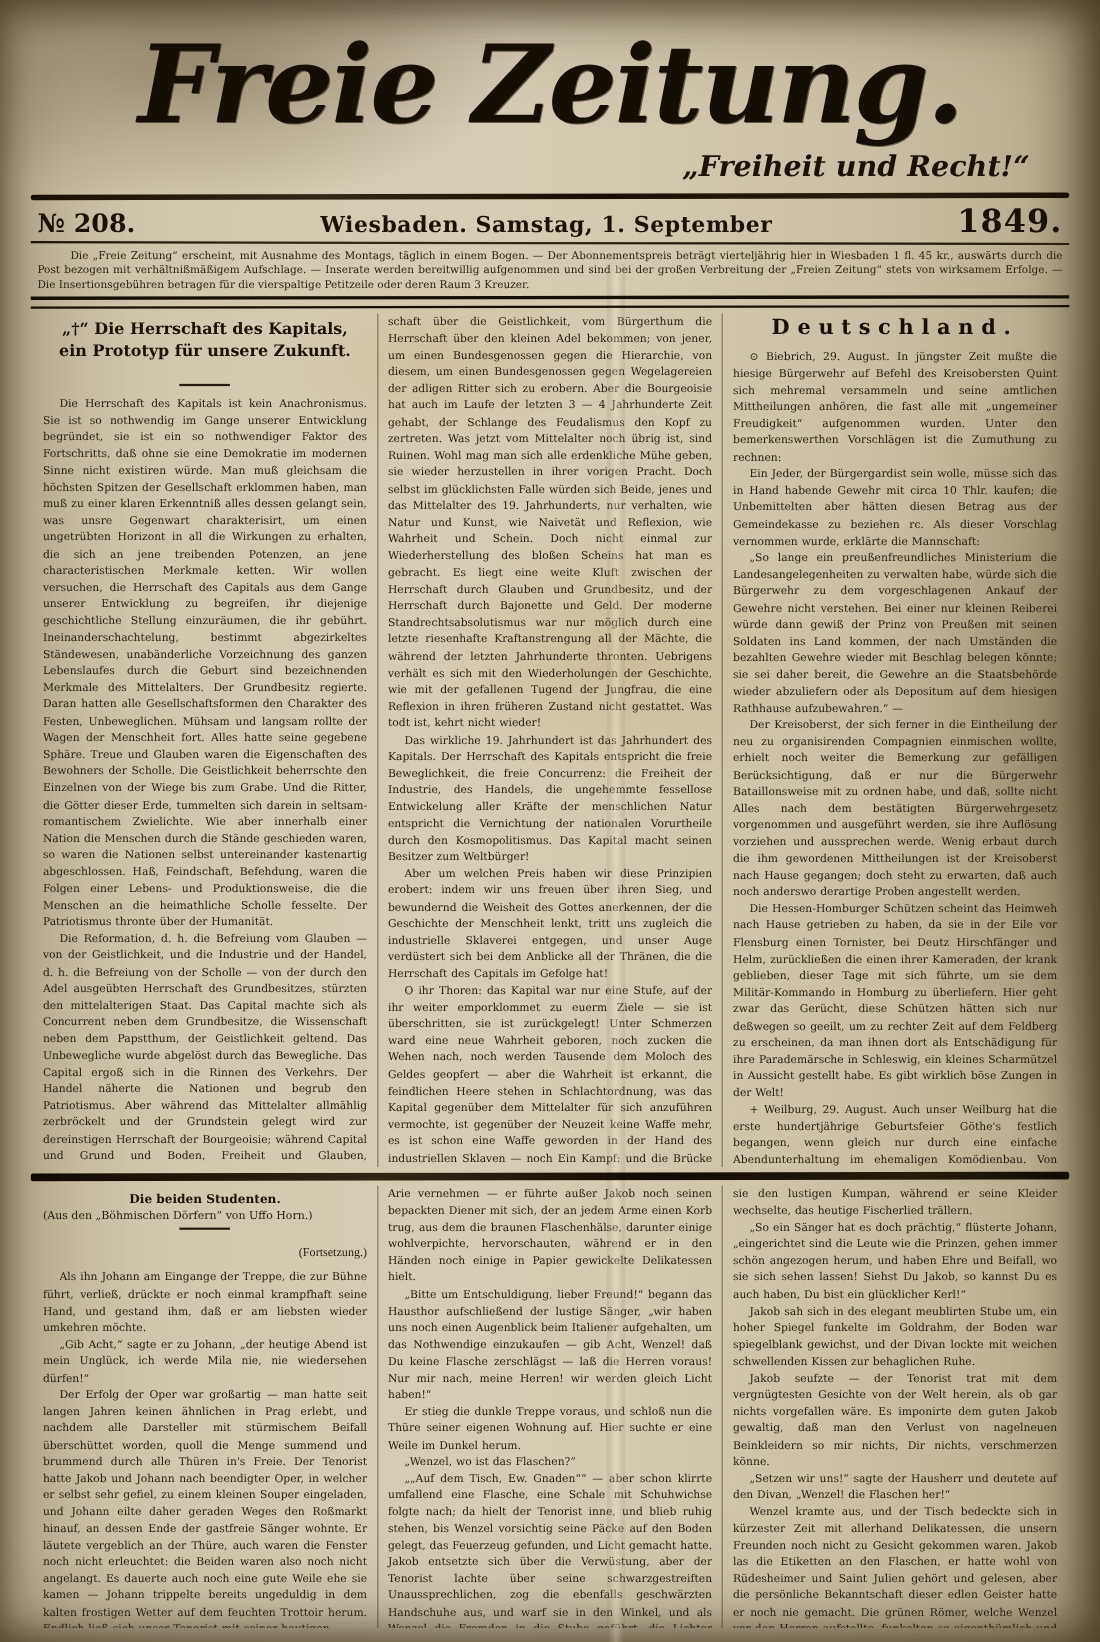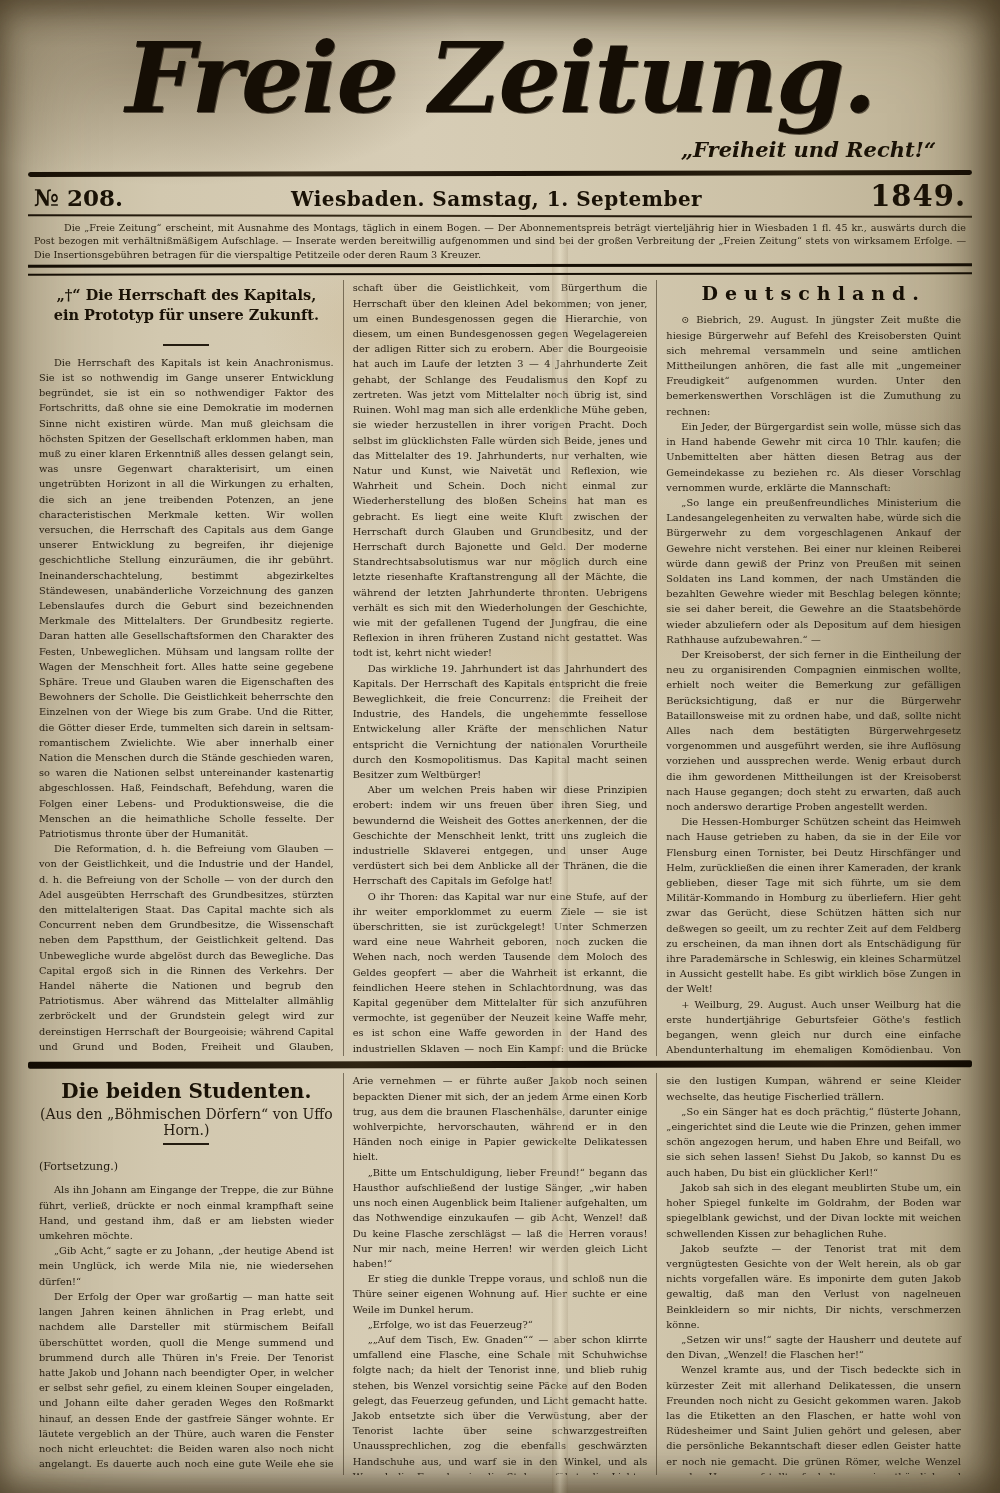--- a/index.html
+++ b/index.html
@@ -21,21 +21,21 @@
     background:linear-gradient(90deg, rgba(90,70,40,.12), rgba(255,248,225,.28) 50%, rgba(90,70,40,.12));
   }
   .masthead {
     margin:22px 30px 0; text-align:center;
     font-size:98px; line-height:1.15; font-weight:bold; font-style:italic;
     color:#150e05; letter-spacing:-2px;
     text-shadow:1px 1px 0 rgba(21,14,5,.6);
   }
   .slogan {
     margin:2px 64px 0 0; text-align:right;
-    font-size:21px; font-weight:bold; font-style:italic; color:#1a1206;
+    font-size:26px; font-weight:bold; font-style:italic; color:#1a1206;
   }
   .rule { margin:0 28px; border:0; }
   .rule-a { margin-top:9px; height:5px; background:linear-gradient(90deg,#170f05,#332817 28%,#170f05 55%,#2b2110 82%,#170f05); transform:rotate(-.12deg); border-radius:3px; }
   .issue-row {
     display:flex; justify-content:space-between; align-items:baseline;
     margin:3px 34px 0; font-weight:bold; color:#1a1206;
   }
   .issue-no { font-size:23px; }
   .issue-date { font-size:20px; letter-spacing:.5px; }
   .issue-year { font-size:29px; letter-spacing:1px; }
@@ -55,23 +55,23 @@
   .para { margin:0; text-indent:15px; text-align:justify; font-size:9.8px; line-height:15.2px; word-spacing:.4px; }
   .noindent { text-indent:0; }
   .plead { font-weight:normal; }
 
   .article-title { margin:5px 4px 20px; font-size:14.5px; font-weight:bold; text-align:center; line-height:1.32; color:#1a1206; }
   .title-rule { width:46px; height:0; border-top:2px solid #241c10; margin:5px auto 9px; }
   .section-heading { margin:2px 0 8px; font-size:19px; font-weight:bold; text-align:center; letter-spacing:7px; color:#160f05; }
 
   .rule-d { margin-top:5px; height:7px; background:linear-gradient(90deg,#120b03,#2f2513 35%,#120b03 60%,#251b0c 85%,#120b03); transform:rotate(-.1deg); border-radius:2px; }
 
-  .feuil-title { margin:6px 0 1px; font-size:20px; font-weight:bold; text-align:center; color:#1a1206; }
-  .feuil-source { margin:3px 0 0; font-size:14px; text-align:center; }
-  .feuil-fort { margin:15px 0 9px; font-size:11px; text-align:left; }
+  .feuil-title { margin:6px 0 1px; font-size:11px; font-weight:bold; text-align:center; color:#1a1206; }
+  .feuil-source { margin:3px 0 0; font-size:10px; text-align:left; }
+  .feuil-fort { margin:15px 0 9px; font-size:11px; text-align:right;font-family:Liberation Serif, serif; }
 </style>
 </head>
 <body>
 
 <div class="page">
   <div class="fold"></div>
 
   <h1 class="masthead">Freie Zeitung.</h1>
   <div class="slogan">„Freiheit und Recht!“</div>
 
@@ -126,21 +126,21 @@
       <div class="feuil-fort">(Fortsetzung.)</div>
       <p class="para">Als ihn Johann am Eingange der Treppe, die zur Bühne führt, verließ, drückte er noch einmal krampfhaft seine Hand, und gestand ihm, daß er am liebsten wieder umkehren möchte.</p>
       <p class="para">„Gib Acht,“ sagte er zu Johann, „der heutige Abend ist mein Unglück, ich werde Mila nie, nie wiedersehen dürfen!“</p>
       <p class="para">Der Erfolg der Oper war großartig — man hatte seit langen Jahren keinen ähnlichen in Prag erlebt, und nachdem alle Darsteller mit stürmischem Beifall überschüttet worden, quoll die Menge summend und brummend durch alle Thüren in's Freie. Der Tenorist hatte Jakob und Johann nach beendigter Oper, in welcher er selbst sehr gefiel, zu einem kleinen Souper eingeladen, und Johann eilte daher geraden Weges den Roßmarkt hinauf, an dessen Ende der gastfreie Sänger wohnte. Er läutete vergeblich an der Thüre, auch waren die Fenster noch nicht erleuchtet: die Beiden waren also noch nicht angelangt. Es dauerte auch noch eine gute Weile ehe sie kamen — Johann trippelte bereits ungeduldig in dem kalten frostigen Wetter auf dem feuchten Trottoir herum. Endlich ließ sich unser Tenorist mit seiner heutigen</p>
     </div>
 
     <div class="col">
       <p class="para noindent">Arie vernehmen — er führte außer Jakob noch seinen bepackten Diener mit sich, der an jedem Arme einen Korb trug, aus dem die braunen Flaschenhälse, darunter einige wohlverpichte, hervorschauten, während er in den Händen noch einige in Papier gewickelte Delikatessen hielt.</p>
       <p class="para">„Bitte um Entschuldigung, lieber Freund!“ begann das Hausthor aufschließend der lustige Sänger, „wir haben uns noch einen Augenblick beim Italiener aufgehalten, um das Nothwendige einzukaufen — gib Acht, Wenzel! daß Du keine Flasche zerschlägst — laß die Herren voraus! Nur mir nach, meine Herren! wir werden gleich Licht haben!“</p>
       <p class="para">Er stieg die dunkle Treppe voraus, und schloß nun die Thüre seiner eigenen Wohnung auf. Hier suchte er eine Weile im Dunkel herum.</p>
-      <p class="para">„Erfolge, wo ist das Feuerzeug?“</p>
+      <p class="para">„Wenzel, wo ist das Flaschen?“</p>
       <p class="para">„„Auf dem Tisch, Ew. Gnaden““ — aber schon klirrte umfallend eine Flasche, eine Schale mit Schuhwichse folgte nach; da hielt der Tenorist inne, und blieb ruhig stehen, bis Wenzel vorsichtig seine Päcke auf den Boden gelegt, das Feuerzeug gefunden, und Licht gemacht hatte. Jakob entsetzte sich über die Verwüstung, aber der Tenorist lachte über seine schwarzgestreiften Unaussprechlichen, zog die ebenfalls geschwärzten Handschuhe aus, und warf sie in den Winkel, und als Wenzel die Fremden in die Stube geführt, die Lichter angezündet und sich mit einem Ersatzstück hinausgetrollt hatte, hörten</p>
     </div>
 
     <div class="col">
       <p class="para noindent">sie den lustigen Kumpan, während er seine Kleider wechselte, das heutige Fischerlied trällern.</p>
       <p class="para">„So ein Sänger hat es doch prächtig,“ flüsterte Johann, „eingerichtet sind die Leute wie die Prinzen, gehen immer schön angezogen herum, und haben Ehre und Beifall, wo sie sich sehen lassen! Siehst Du Jakob, so kannst Du es auch haben, Du bist ein glücklicher Kerl!“</p>
       <p class="para">Jakob sah sich in des elegant meublirten Stube um, ein hoher Spiegel funkelte im Goldrahm, der Boden war spiegelblank gewichst, und der Divan lockte mit weichen schwellenden Kissen zur behaglichen Ruhe.</p>
       <p class="para">Jakob seufzte — der Tenorist trat mit dem vergnügtesten Gesichte von der Welt herein, als ob gar nichts vorgefallen wäre. Es imponirte dem guten Jakob gewaltig, daß man den Verlust von nagelneuen Beinkleidern so mir nichts, Dir nichts, verschmerzen könne.</p>
       <p class="para">„Setzen wir uns!“ sagte der Hausherr und deutete auf den Divan, „Wenzel! die Flaschen her!“</p>
       <p class="para">Wenzel kramte aus, und der Tisch bedeckte sich in kürzester Zeit mit allerhand Delikatessen, die unsern Freunden noch nicht zu Gesicht gekommen waren. Jakob las die Etiketten an den Flaschen, er hatte wohl von Rüdesheimer und Saint Julien gehört und gelesen, aber die persönliche Bekanntschaft dieser edlen Geister hatte er noch nie gemacht. Die grünen Römer, welche Wenzel vor den Herren aufstellte, funkelten so eigenthümlich und verlockend, der Duft der ersten Flasche, die der Tenorist</p>

